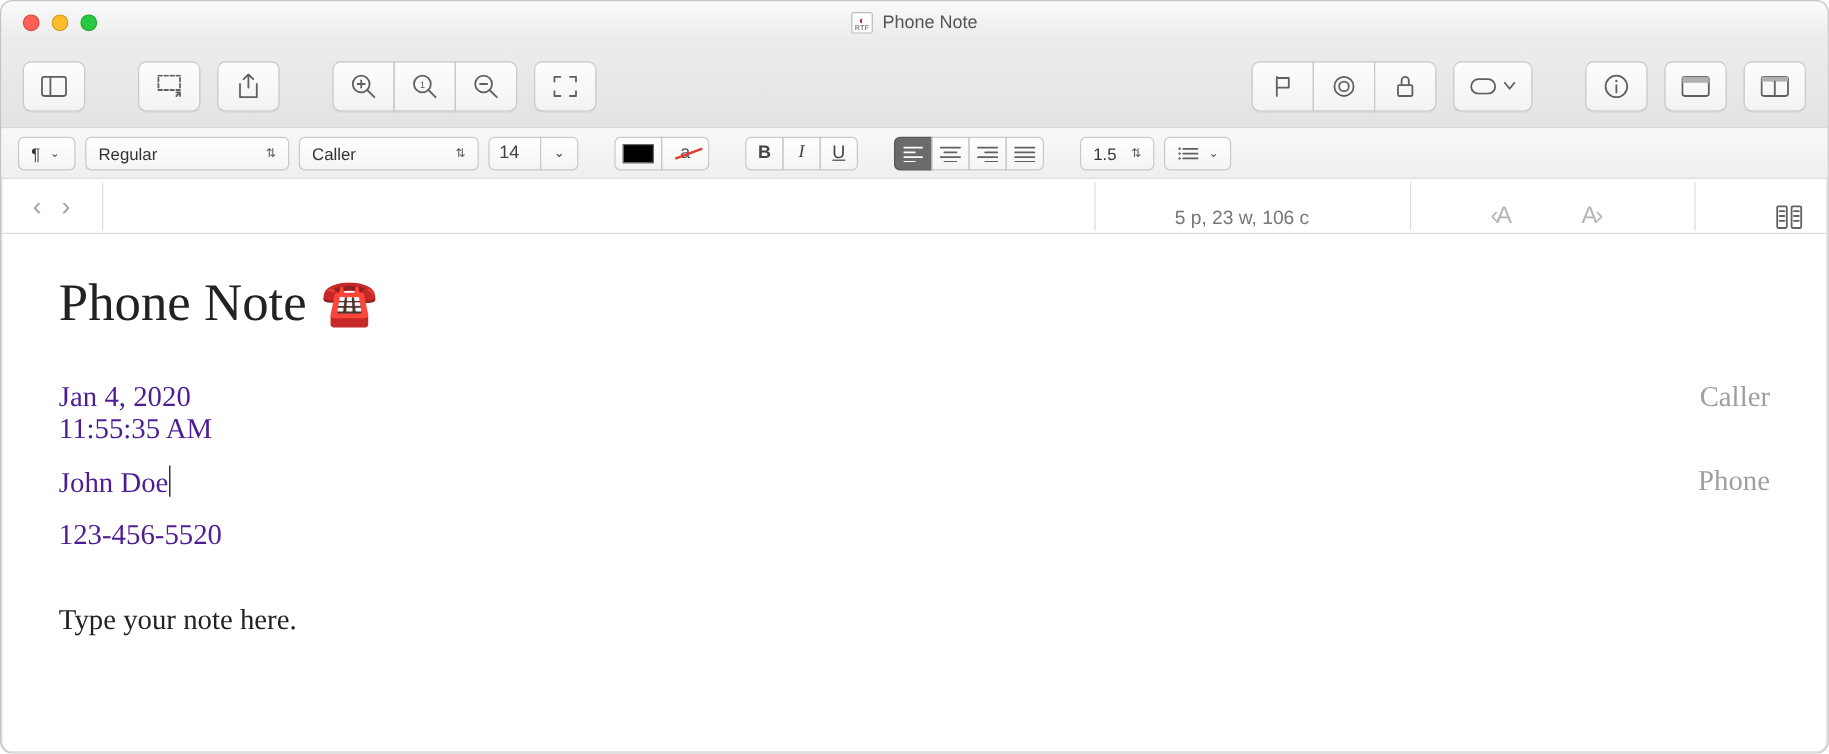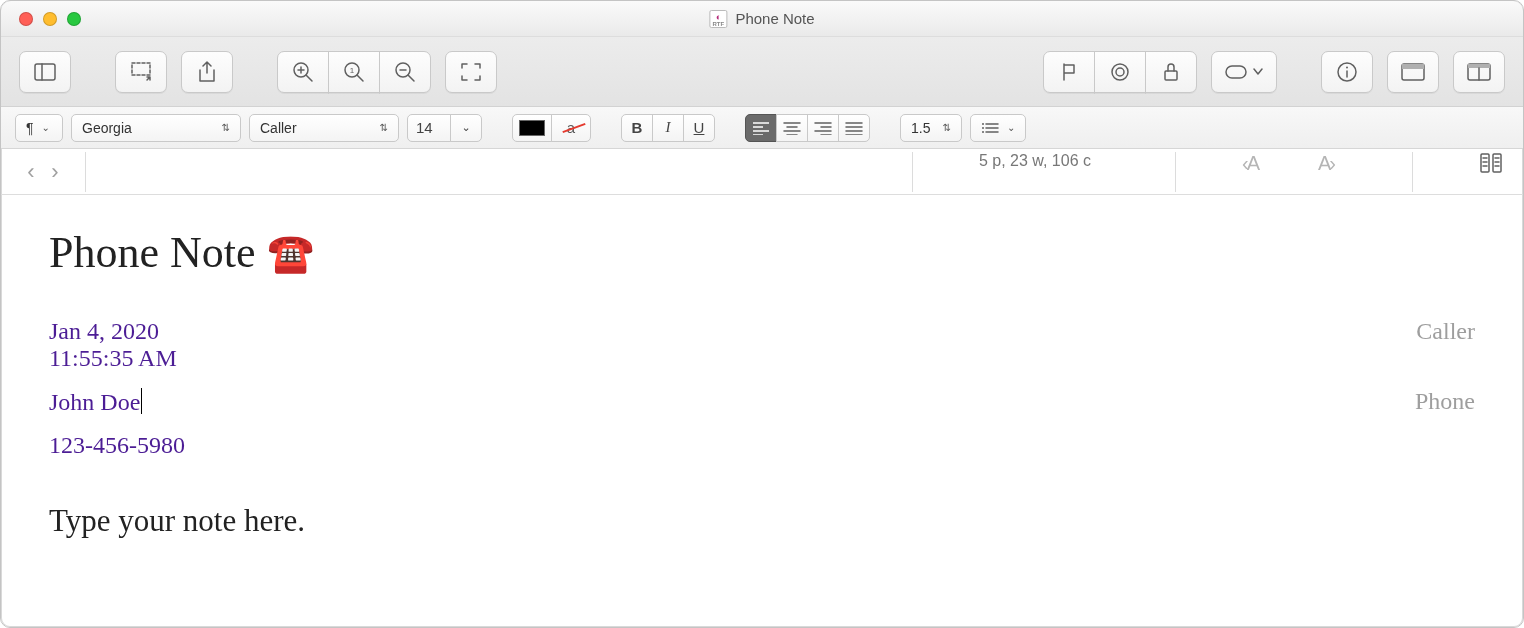--- a/index.html
+++ b/index.html
@@ -104,42 +104,42 @@
   .statusbar {
     height:46px;
     border-bottom:1px solid #ddd;
     display:flex;align-items:center;
     padding:0 18px;
     color:#888;
     font-size:16px;
   }
   .navbtn{font-size:22px;color:#a0a0a0;width:24px;text-align:center;cursor:default;}
   .vline{width:1px;height:40px;background:#dcdcdc;margin:0 18px;}
-  .status-right{margin-left:auto;display:flex;align-items:flex-start;gap:48px;}
+  .status-right{margin-left:auto;display:flex;align-items:flex-end;gap:48px;}
   .wc{color:#777;margin-right:18px;}
   .sizebtn{font-size:20px;color:#b5b5b5;margin-right:12px;letter-spacing:-2px;}
   .rulers{display:flex;gap:4px;color:#888;}
 
   
   .doc {
     padding:32px 48px;
     font-family: Georgia, serif;
     color:#222;
   }
   .doc-title{
     font-size:44px;
     font-weight:normal;
     display:flex;align-items:center;gap:12px;
     margin-bottom:40px;
   }
   .fields{display:grid;grid-template-columns:180px 1fr;row-gap:16px;column-gap:40px;font-size:24px;margin-bottom:44px;}
   .flabel{text-align:right;color:#9e9e9e;}
   .fval{color:#4c1d95;position:relative;}
   .fval .caret{display:inline-block;width:1px;height:26px;background:#000;margin-left:1px;vertical-align:-4px;}
-  .note-body{font-size:31px;color:#222;}
+  .note-body{font-size:24px;color:#222;}
 
   
   .stk{stroke:#606060;stroke-width:1.5;fill:none;stroke-linecap:round;stroke-linejoin:round;}
 </style>
 </head>
 <body>
 
 <div class="titlebar">
   <div class="traffic">
     <div class="tl red"></div>
@@ -284,21 +284,21 @@
       </span>
   </div>
 </div>
 
 <div class="formatbar">
   <div class="fsel small">
     <span>¶</span>
       <span class="chev">⌄</span>
   </div>
   <div class="fsel" style="min-width:170px">
-    <span>Georgia</span>
+    <span>Regular</span>
       <span class="chev" style="margin-left:auto">⇅</span>
   </div>
   <div class="fsel" style="min-width:150px">
     <span>Caller</span>
       <span class="chev" style="margin-left:auto">⇅</span>
   </div>
   <div class="seg2">
     <div class="fbtn" style="min-width:44px;justify-content:flex-start;padding-left:8px">
       <span>14</span>
     </div>
@@ -432,16 +432,16 @@
   </div>
   <div class="fields">
     <div class="fval">Jan 4, 2020 11:55:35 AM</div>
 
     <div class="flabel">Caller</div>
     <div class="fval">
       <span>John Doe</span><span class="caret"></span>
     </div>
 
     <div class="flabel">Phone</div>
-    <div class="fval">123-456-5980</div>
+    <div class="fval">123-456-5520</div>
   </div>
   <div class="note-body">Type your note here.</div>
 </div>
 
 </body></html>

